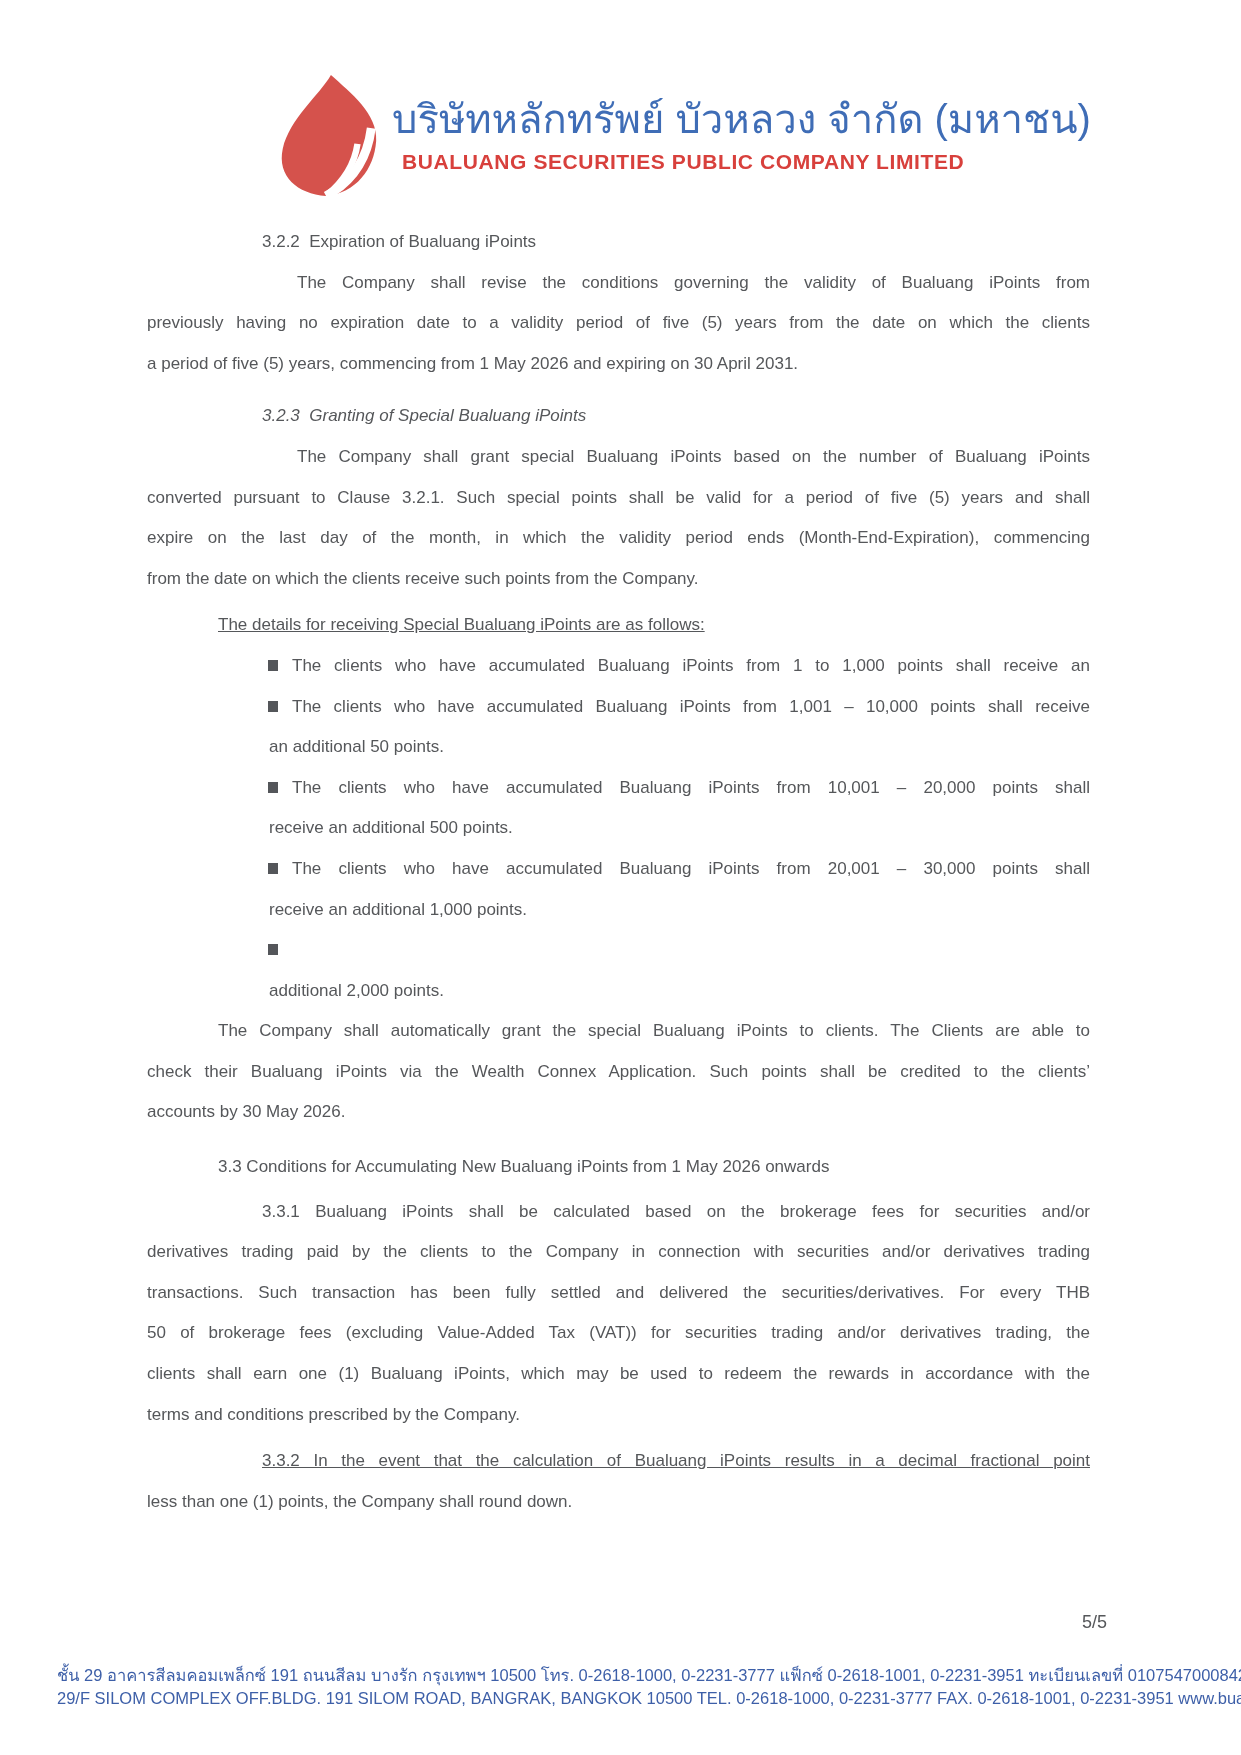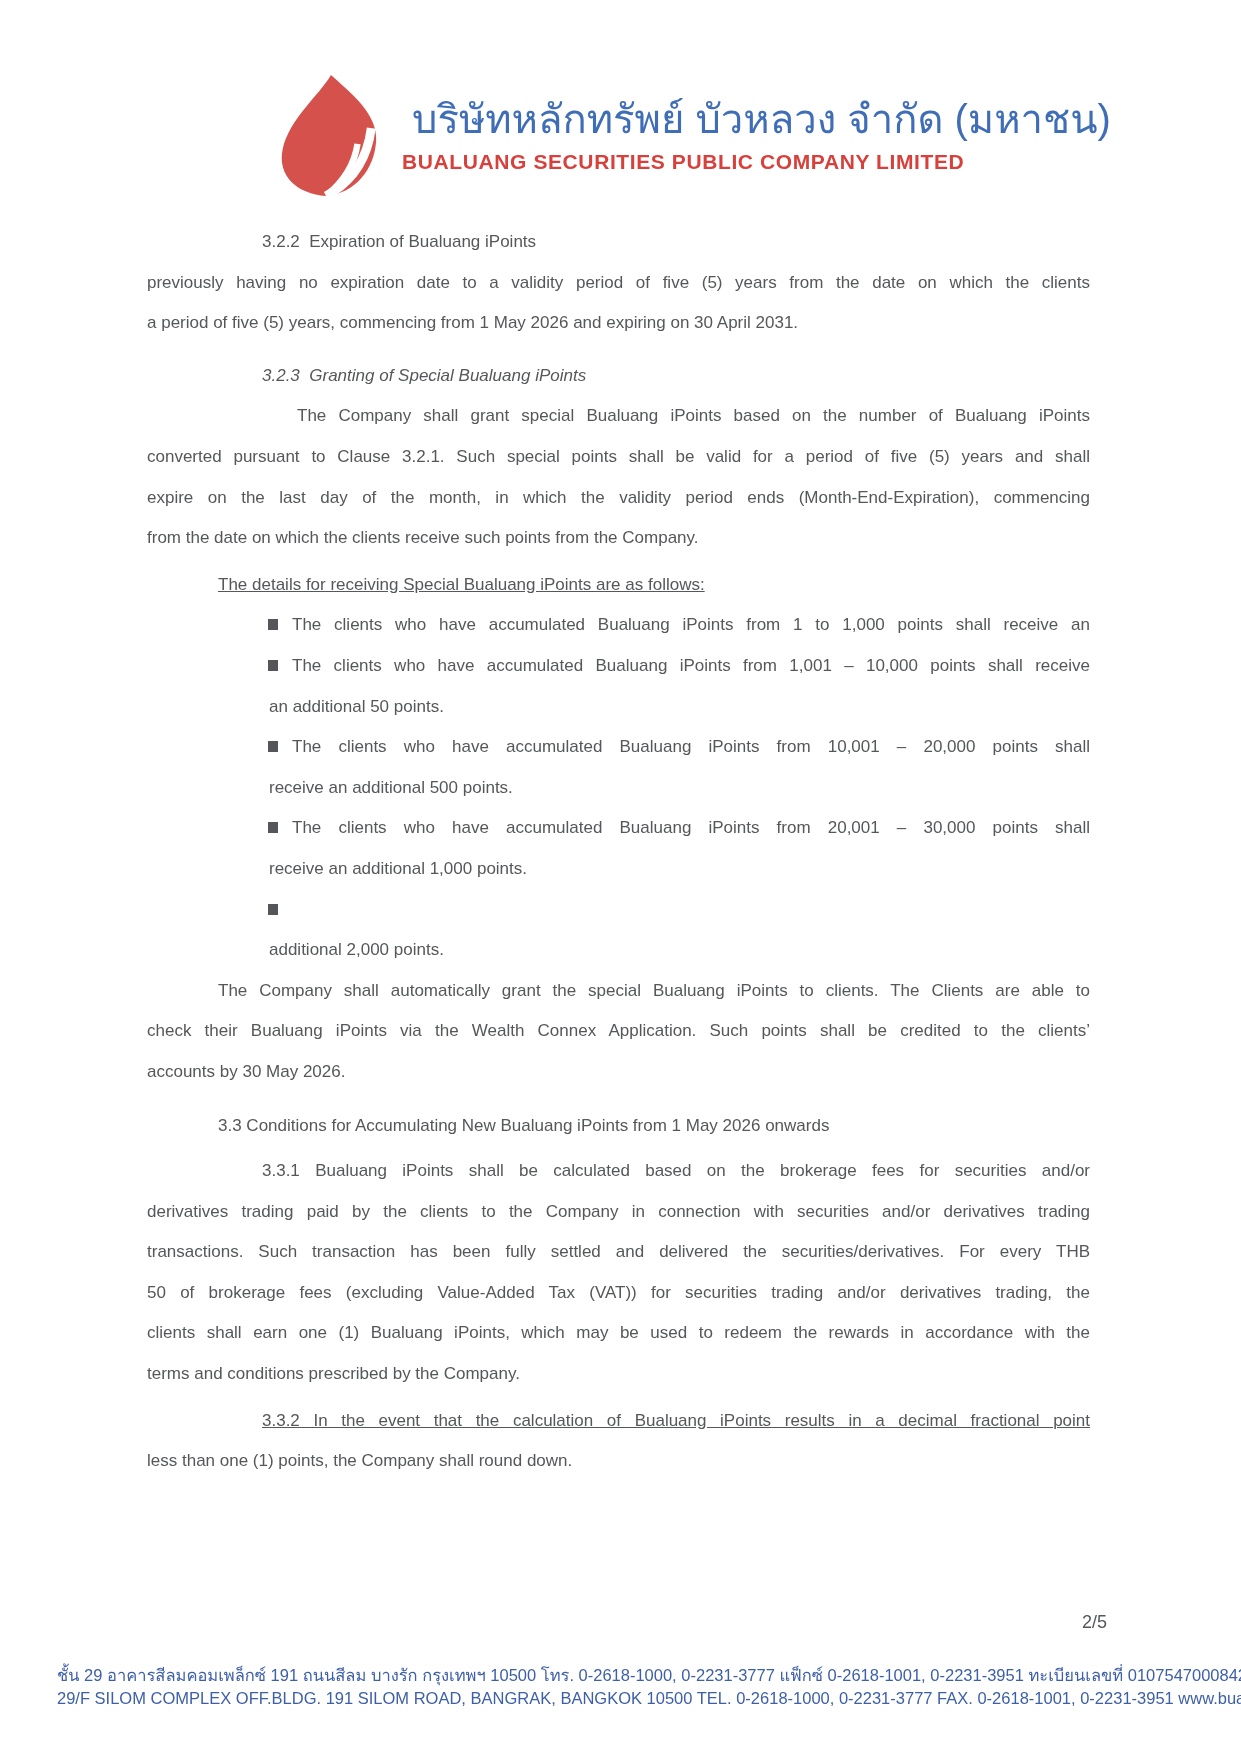--- a/index.html
+++ b/index.html
@@ -5,21 +5,21 @@
   html,body{margin:0;padding:0;background:#e8e8e8;}
   .page{
     position:relative; width:1241px; height:1755px; background:#ffffff;
     font-family:"Liberation Sans","DejaVu Sans",sans-serif; overflow:hidden;
     margin:0 auto;
   }
   
   .letterhead{position:absolute;left:0;top:0;width:100%;height:200px;}
   .logo{position:absolute;left:268px;top:72px;}
   .co-thai{
-    position:absolute;left:412px;top:96px;font-size:40px;line-height:46px;
+    position:absolute;left:392px;top:96px;font-size:40px;line-height:46px;
     color:#3f6db6;white-space:nowrap;
   }
   .co-eng{
     position:absolute;left:402px;top:150px;font-size:21px;font-weight:bold;
     letter-spacing:.6px;color:#d8403c;white-space:nowrap;
   }
   
   .doc-body{
     position:absolute;left:147px;top:222px;width:943px;
     font-size:17px;color:#55575a;
@@ -53,20 +53,21 @@
         <path d="M59,126 C85,112 101,89 105,57" stroke="#ffffff" stroke-width="9" fill="none"></path>
         <path d="M60,125 C78,110 88,94 91,73" stroke="#ffffff" stroke-width="6.5" fill="none"></path>
       </svg>
     </div>
     <div class="co-thai">บริษัทหลักทรัพย์ บัวหลวง จำกัด (มหาชน)</div>
     <div class="co-eng">BUALUANG SECURITIES PUBLIC COMPANY LIMITED</div>
   </div>
 
   <div class="doc-body">
     <div class="ln ind115 pre">3.2.2  Expiration of Bualuang iPoints</div>
+    <div class="ln ind150 just">The Company shall revise the conditions governing the validity of Bualuang iPoints from</div>
     <div class="ln just">previously having no expiration date to a validity period of five (5) years from the date on which the clients</div>
     <div class="ln">a period of five (5) years, commencing from 1 May 2026 and expiring on 30 April 2031.</div>
 
     <div class="ln ind115 pre g12">3.2.3  Granting of Special Bualuang iPoints</div>
     <div class="ln ind150 just">The Company shall grant special Bualuang iPoints based on the number of Bualuang iPoints</div>
     <div class="ln just">converted pursuant to Clause 3.2.1. Such special points shall be valid for a period of five (5) years and shall</div>
     <div class="ln just">expire on the last day of the month, in which the validity period ends (Month-End-Expiration), commencing</div>
     <div class="ln">from the date on which the clients receive such points from the Company.</div>
 
     <div class="ln ind71 g6">The details for receiving Special Bualuang iPoints are as follows:</div>
@@ -89,20 +90,20 @@
     <div class="ln ind115 just g4">3.3.1 Bualuang iPoints shall be calculated based on the brokerage fees for securities and/or</div>
     <div class="ln just">derivatives trading paid by the clients to the Company in connection with securities and/or derivatives trading</div>
     <div class="ln just">transactions. Such transaction has been fully settled and delivered the securities/derivatives. For every THB</div>
     <div class="ln just">50 of brokerage fees (excluding Value-Added Tax (VAT)) for securities trading and/or derivatives trading, the</div>
     <div class="ln just">clients shall earn one (1) Bualuang iPoints, which may be used to redeem the rewards in accordance with the</div>
     <div class="ln">terms and conditions prescribed by the Company.</div>
     <div class="ln ind115 just g6">3.3.2 In the event that the calculation of Bualuang iPoints results in a decimal fractional point</div>
     <div class="ln">less than one (1) points, the Company shall round down.</div>
   </div>
 
-  <div class="pageno">2/5</div>
+  <div class="pageno">5/5</div>
 
   <div class="footer">
     <div>ชั้น 29 อาคารสีลมคอมเพล็กซ์ 191 ถนนสีลม บางรัก กรุงเทพฯ 10500 โทร. 0-2618-1000, 0-2231-3777 แฟ็กซ์ 0-2618-1001, 0-2231-3951 ทะเบียนเลขที่ 0107547000842</div>
     <div>29/F SILOM COMPLEX OFF.BLDG. 191 SILOM ROAD, BANGRAK, BANGKOK 10500 TEL. 0-2618-1000, 0-2231-3777 FAX. 0-2618-1001, 0-2231-3951 www.bualuang.co.th</div>
   </div>
 
 </div>
 
 </body></html>

